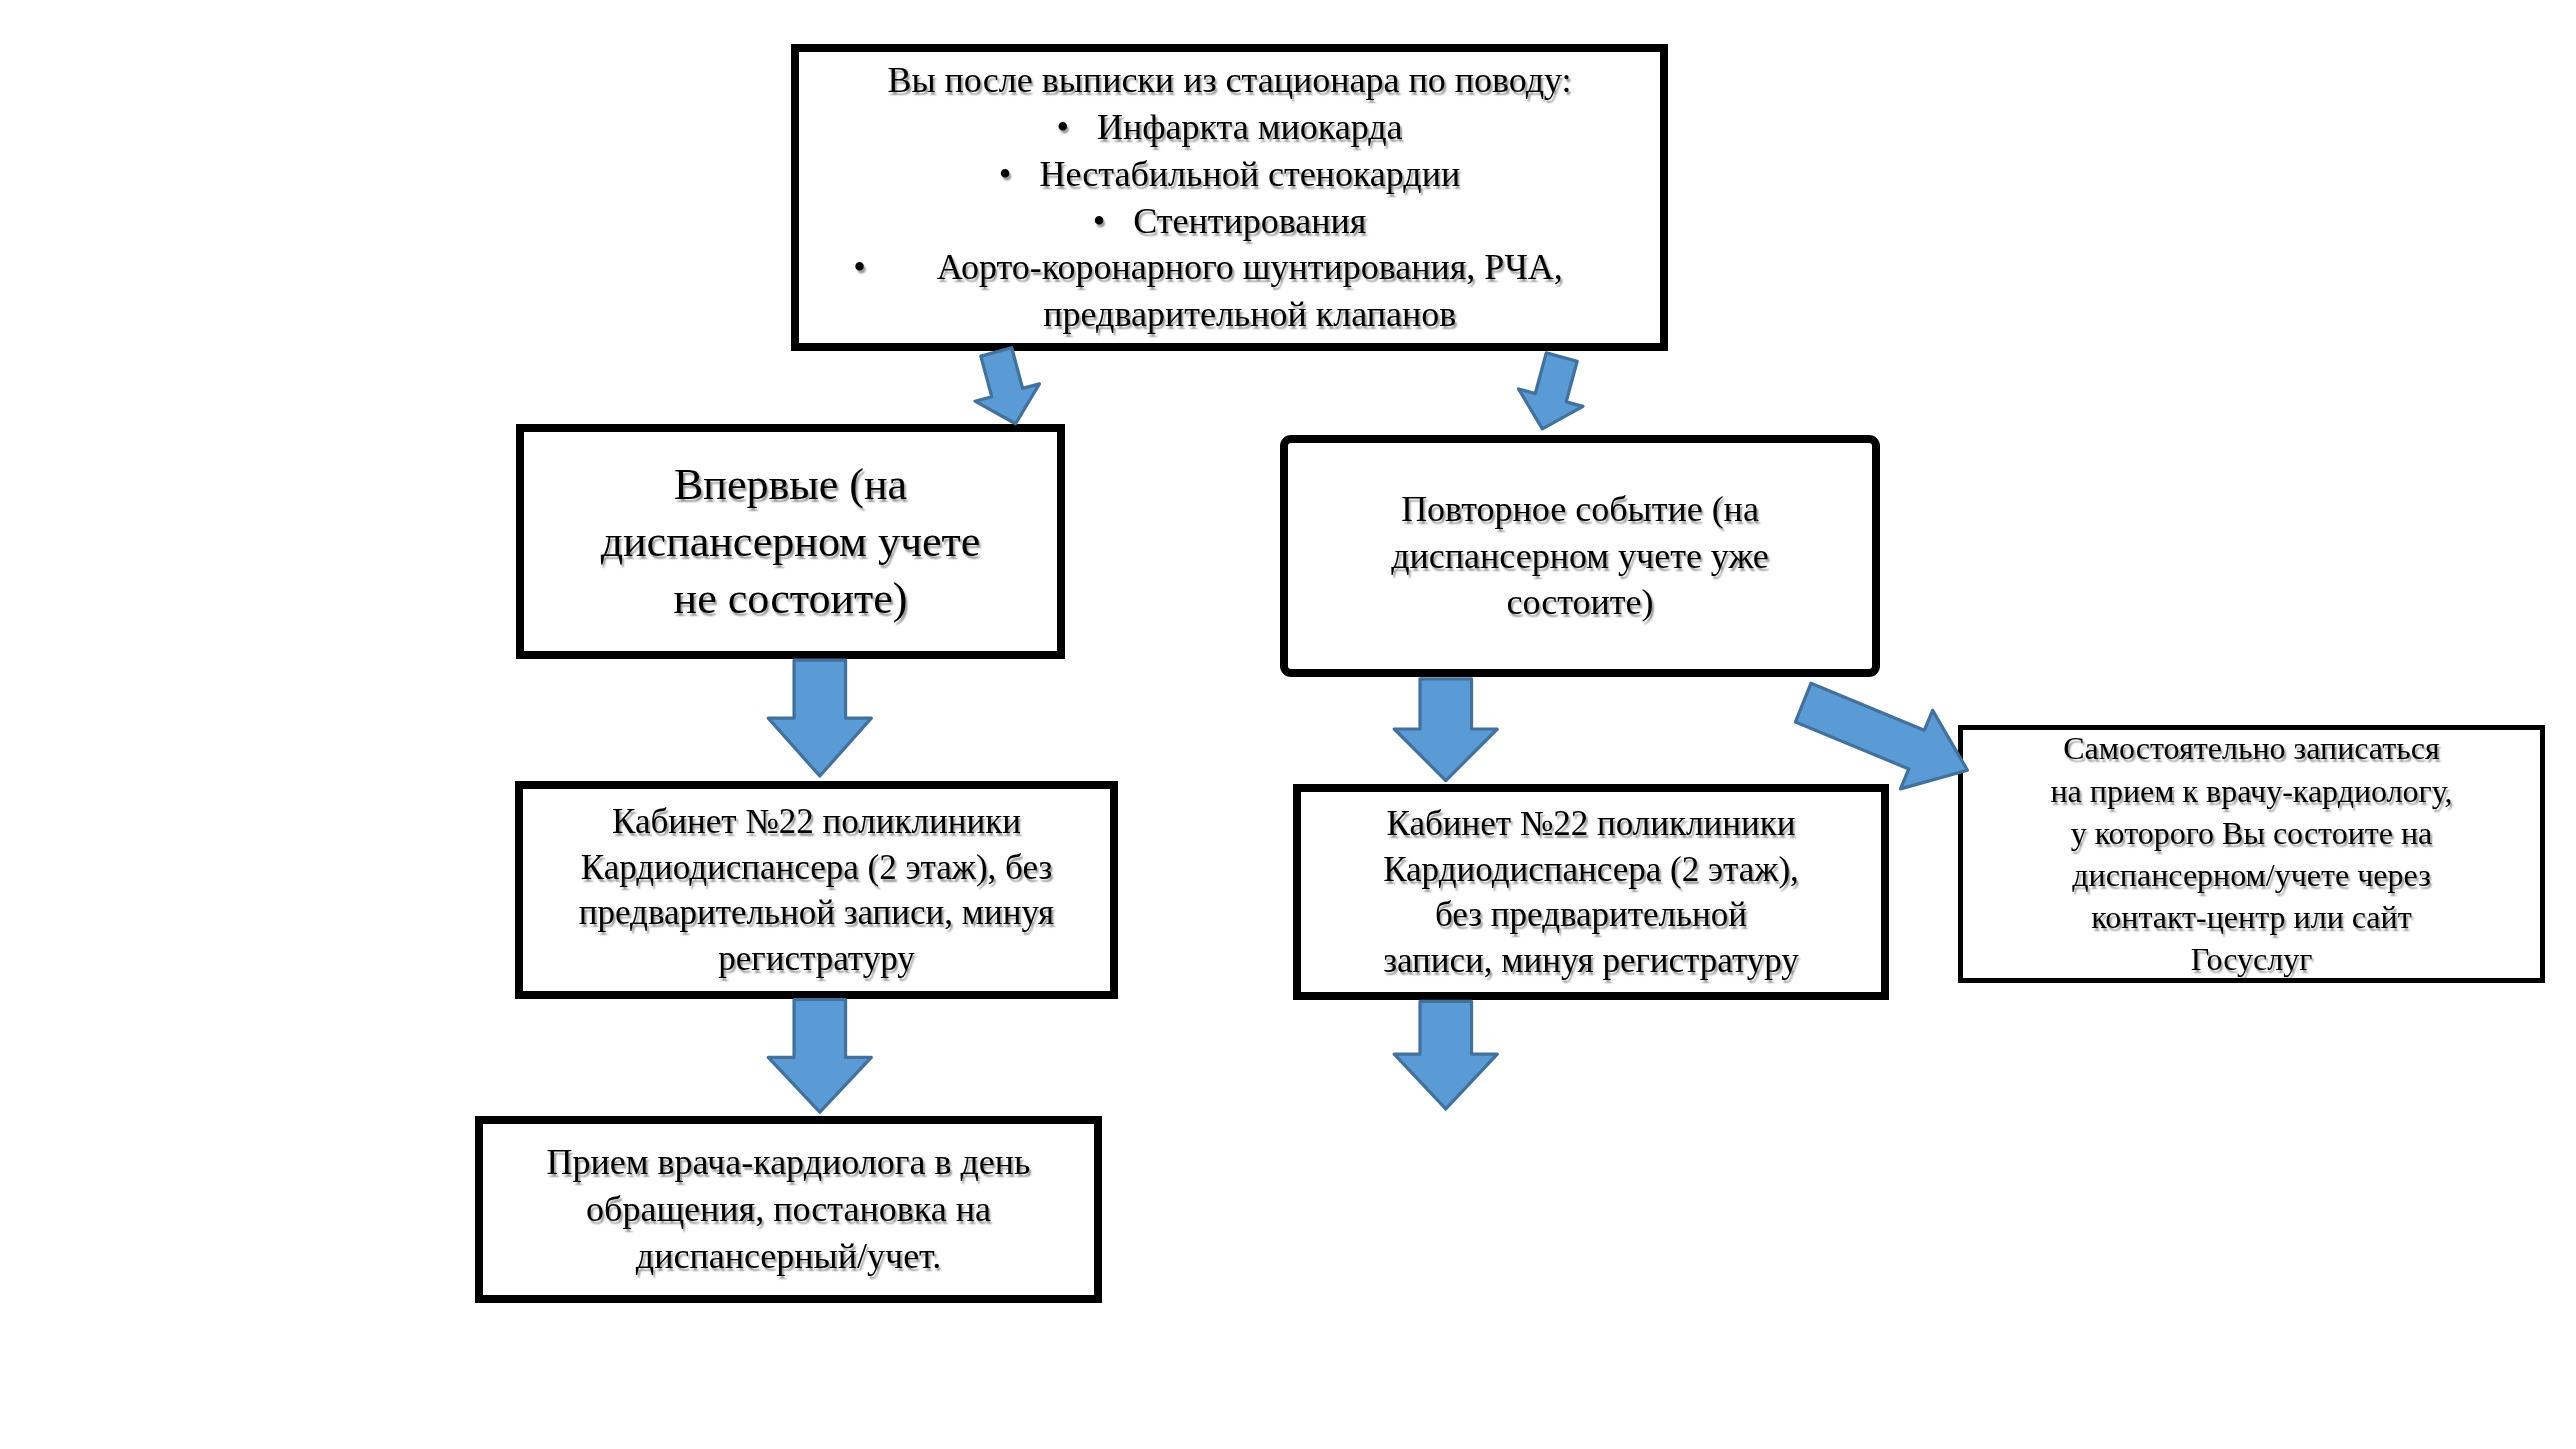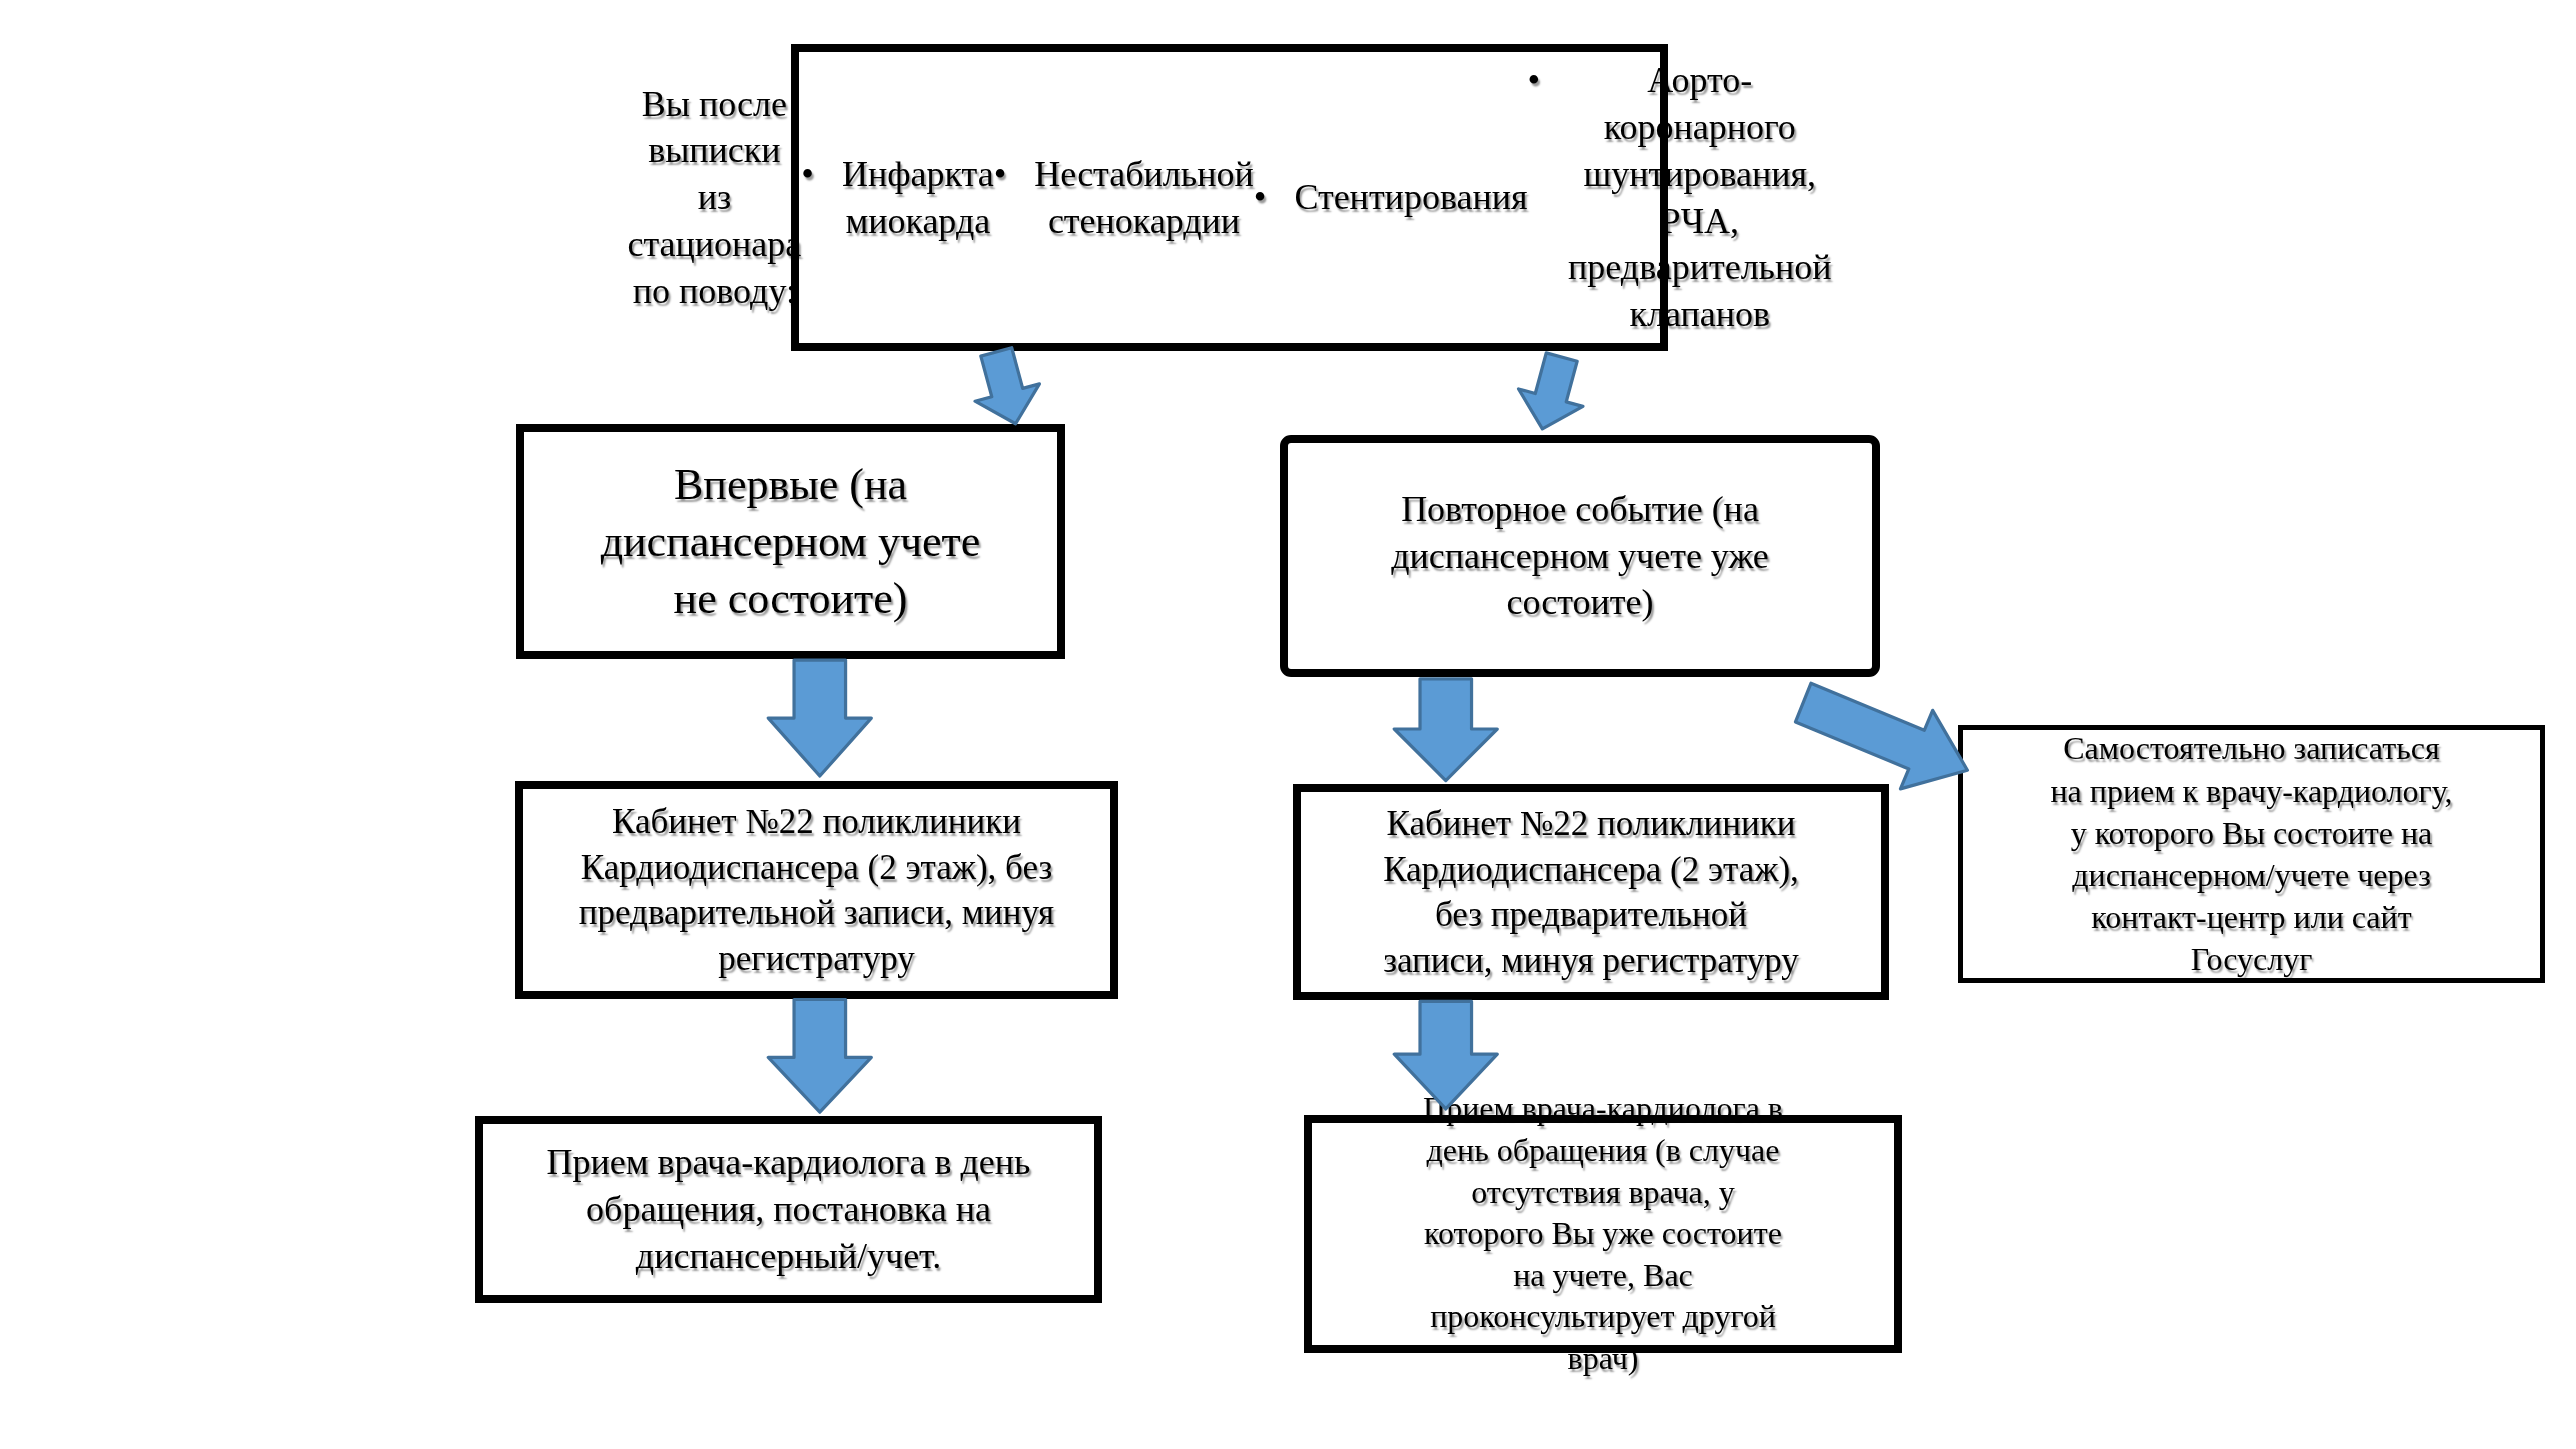--- a/index.html
+++ b/index.html
@@ -15,21 +15,21 @@
     font-family: "Liberation Serif", "DejaVu Serif", serif;
     color: #000000;
     overflow: hidden;
   }
   .box {
     position: absolute;
     box-sizing: border-box;
     background: #ffffff;
     border: 8.4px solid #000000;
     display: flex;
-    flex-direction: row;
+    flex-direction: column;
     justify-content: center;
     align-items: center;
     text-align: center;
     line-height: 1.3;
     text-shadow: 1.9px 2.6px 1.9px rgba(0,0,0,0.40);
   }
   .box-text { width: 100%; }
 
   #box-start {
     left: 791px; top: 44px; width: 877px; height: 307px;
@@ -134,23 +134,20 @@
   </div>
 
   <div class="box" id="box-self-booking">
     <div class="box-text">Самостоятельно записаться на прием к  врачу-кардиологу, у которого Вы состоите на диспансерном/учете через контакт-центр или сайт Госуслуг</div>
   </div>
 
   <div class="box" id="box-appointment-first">
     <div class="box-text">Прием врача-кардиолога в день обращения, постановка на диспансерный/учет.</div>
   </div>
 
-  <div class="box" id="box-appointment-repeat">
-    <div class="box-text">Прием врача-кардиолога в день обращения (в случае отсутствия врача, у которого Вы уже состоите на учете, Вас проконсультирует другой врач)</div>
-  </div>
 
   <svg id="arrows-layer" viewBox="0 0 4000 2250" aria-hidden="true">
     <polygon points="1523,553 1571,540 1588,603 1614,596 1577,658 1514,623 1540,616"></polygon>
     <polygon points="2401,548 2449,561 2432,624 2458,631 2395,666 2358,604 2384,611"></polygon>
     <polygon points="1233,1025 1313,1025 1313,1115 1353,1115 1273,1205 1193,1115 1233,1115"></polygon>
     <polygon points="1233,1552 1313,1552 1313,1642 1353,1642 1273,1727 1193,1642 1233,1642"></polygon>
     <polygon points="2205,1054 2285,1054 2285,1132 2325,1132 2245,1212 2165,1132 2205,1132"></polygon>
     <polygon points="2205,1555 2285,1555 2285,1637 2325,1637 2245,1722 2165,1637 2205,1637"></polygon>
     <polygon points="2812,1061 2988,1134 3001,1103 3055,1196 2951,1225 2964,1194 2788,1121"></polygon>
   </svg>

